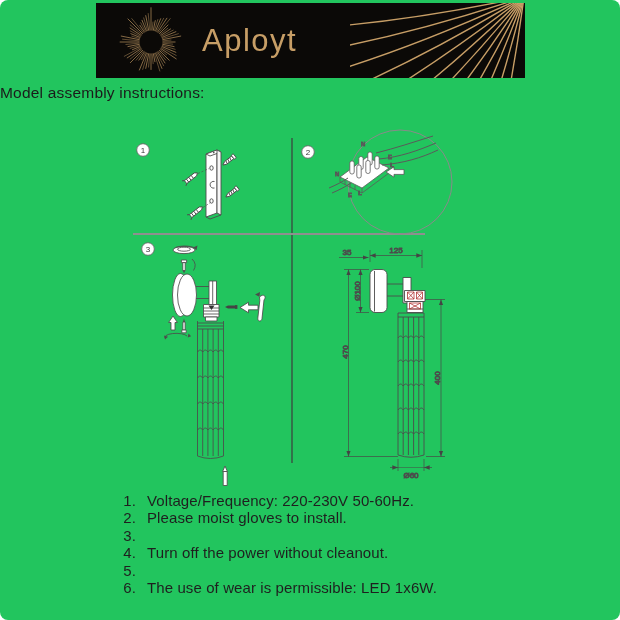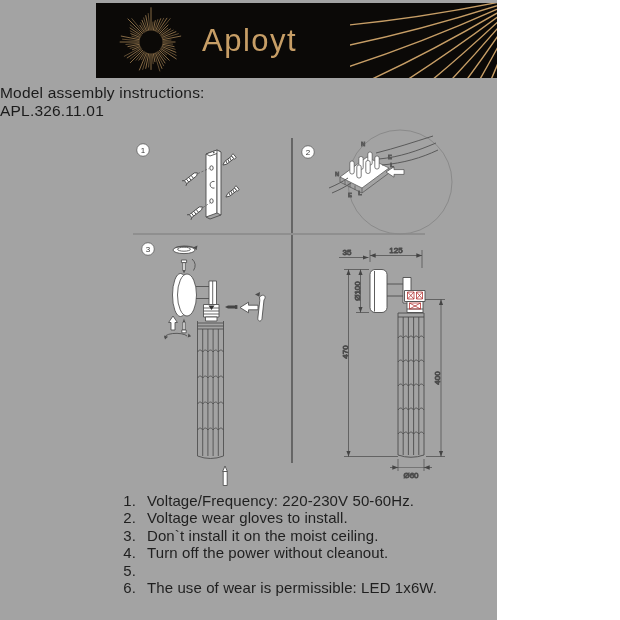--- a/index.html
+++ b/index.html
@@ -1,18 +1,18 @@
 <!DOCTYPE html>
 <html><head>
 <meta charset="utf-8">
 <style>
   html,body{margin:0;padding:0;background:#ffffff;}
   .page{
-    position:relative;width:497px;height:620px;background:#a3a3a3;
-    font-family:"Liberation Sans",sans-serif;overflow:hidden;
+    position:relative;width:620px;height:620px;background:#22c55e;
+    font-family:"Liberation Sans",sans-serif;overflow:hidden;border-radius:8px;
   }
   
   .banner{
     position:absolute;left:96px;top:3px;width:429px;height:75px;
     background:var(--banner-bg,#0b0907);overflow:hidden;
   }
   .banner .brand{
     position:absolute;left:106px;top:20px;
     font-size:31px;font-weight:400;letter-spacing:1.5px;
     color:var(--accent,#c79e66);
@@ -124,21 +124,20 @@
         <path d="M174,-6 Q104.7,100.2 34.9,177.2" stroke="#c79e66" stroke-width="1.4" fill="none"></path>
         <path d="M174,-6 Q117.0,107.3 56.2,191.6" stroke="#c79e66" stroke-width="1.4" fill="none"></path>
         <path d="M174,-6 Q129.9,112.9 79.0,203.5" stroke="#c79e66" stroke-width="1.4" fill="none"></path>
         <path d="M174,-6 Q143.5,117.1 102.9,212.7" stroke="#c79e66" stroke-width="1.4" fill="none"></path>
         <path d="M174,-6 Q157.4,119.7 127.8,219.3" stroke="#c79e66" stroke-width="1.4" fill="none"></path>
       </svg>
   </div>
 
   <div class="titleblock">
     <div>Model assembly instructions:</div>
-    <div>APL.326.11.01</div>
   </div>
 
   <svg id="diagram" width="620" height="620" viewBox="0 0 620 620">
     <defs>
       <marker id="ar" viewBox="0 0 10 10" markerWidth="9" markerHeight="9" refX="9" refY="5" orient="auto-start-reverse">
         <path d="M0,1.6 L9,5 L0,8.4 Z" fill="#444"></path>
       </marker>
       <path id="wav" d="M0,0 c1.8,-2.6 3.4,-2.6 5.2,0 c1.8,-2.6 3.4,-2.6 5.2,0 c1.8,-2.6 3.4,-2.6 5.2,0 c1.8,-2.6 3.4,-2.6 5.2,0 c1.8,-2.6 3.4,-2.6 5.2,0"></path>
     </defs>
 
@@ -357,25 +356,24 @@
     </g>
   </svg>
 
   <div class="instructions">
     <div class="irow">
       <span class="inum">1.</span>
       <span class="itext">Voltage/Frequency: 220-230V 50-60Hz.</span>
     </div>
     <div class="irow">
       <span class="inum">2.</span>
-      <span class="itext">Voltage wear gloves to install.</span>
+      <span class="itext">Please moist gloves to install.</span>
     </div>
     <div class="irow">
       <span class="inum">3.</span>
-      <span class="itext">Don`t install it on the moist ceiling.</span>
     </div>
     <div class="irow">
       <span class="inum">4.</span>
       <span class="itext">Turn off the power without cleanout.</span>
     </div>
     <div class="irow">
       <span class="inum">5.</span>
     </div>
     <div class="irow">
       <span class="inum">6.</span>

